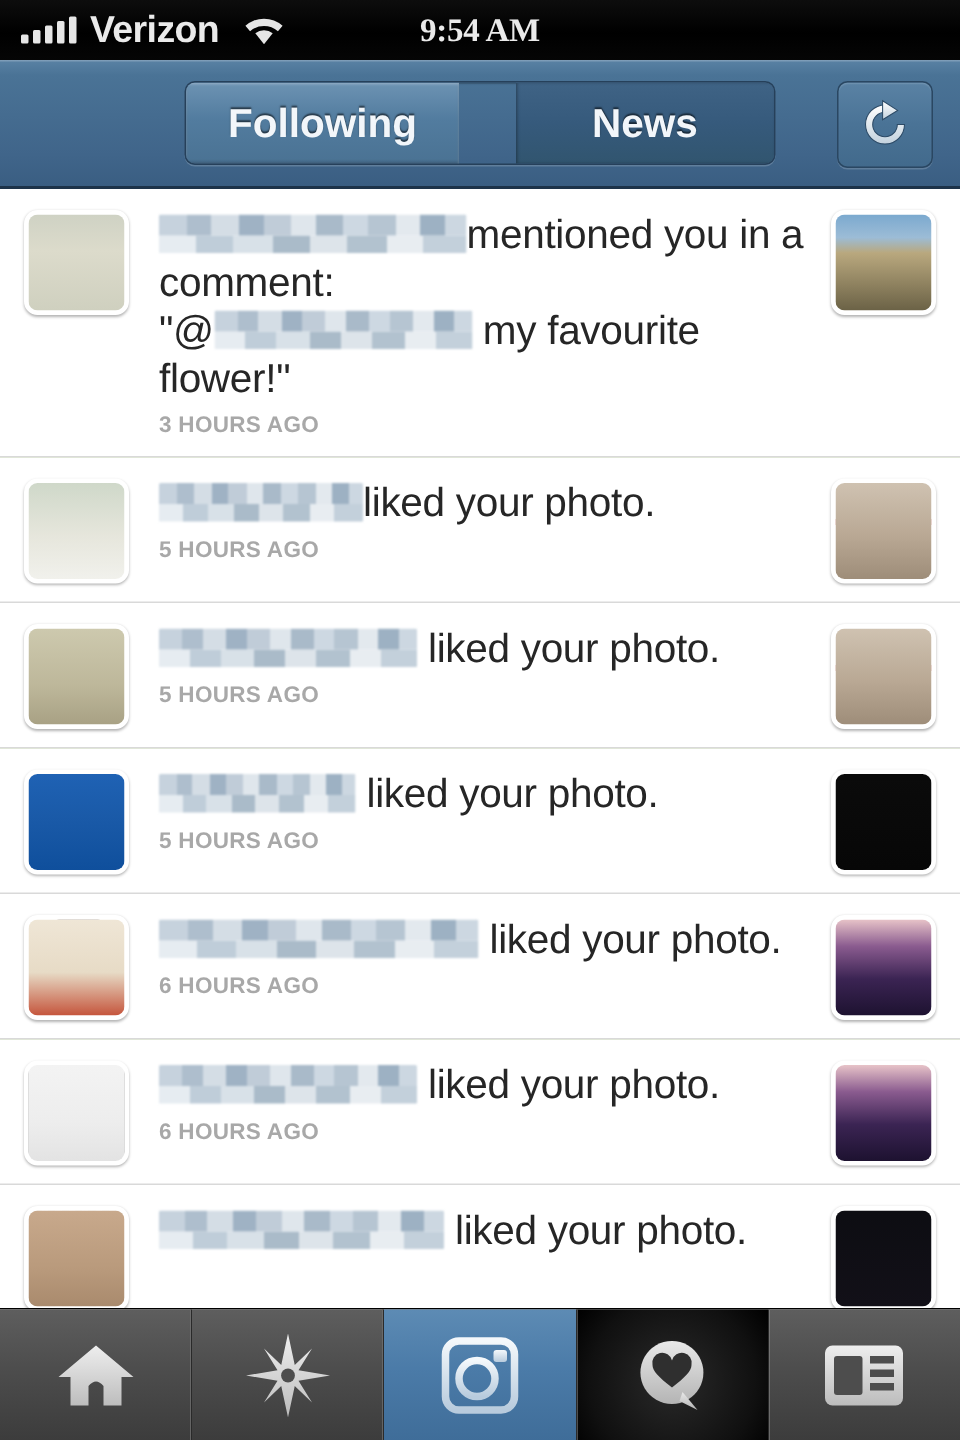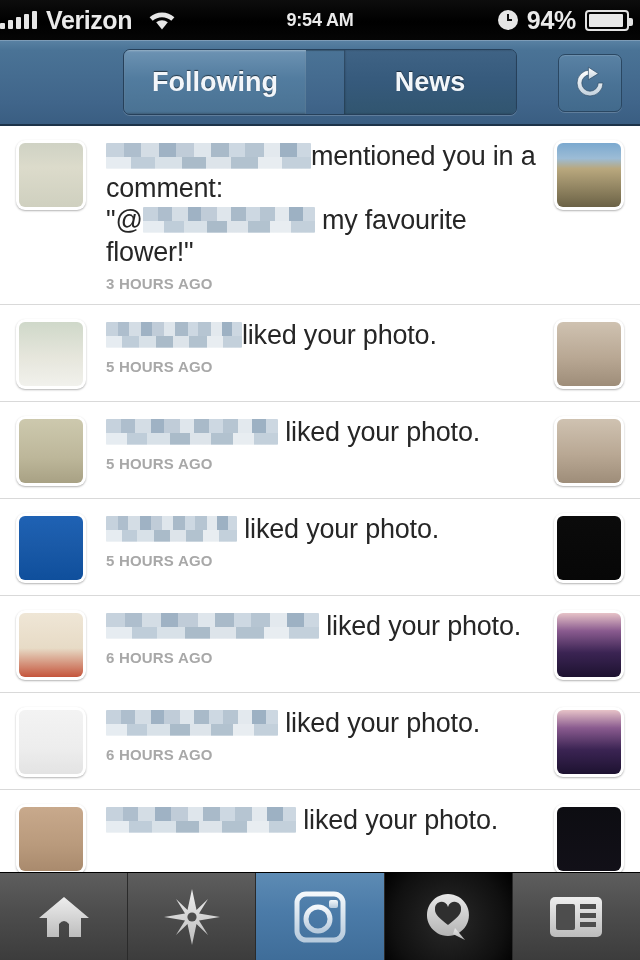--- a/index.html
+++ b/index.html
@@ -11,35 +11,36 @@
     -webkit-font-smoothing:antialiased;
   }
   #app { position:relative; width:640px; height:960px; background:#fff; }
 
   
   .status-bar{
     position:relative; height:40px; width:640px;
     background:linear-gradient(to bottom,#0d0d0d 0%,#000 55%,#050505 100%);
     display:flex; align-items:center; color:#e8e8e8;
   }
-  .sb-left{ display:flex; align-items:center; gap:9px; padding-left:0; }
+  .sb-left{ display:flex; align-items:center; gap:9px; padding-left:14px; }
   .sig-bars{ display:flex; align-items:flex-end; gap:3px; height:17px; }
   .sig-bars i{ display:block; width:5px; background:#e6e6e6; border-radius:1px; }
   .sig-bars i:nth-child(1){ height:6px; }
   .sig-bars i:nth-child(2){ height:9px; }
   .sig-bars i:nth-child(3){ height:12px; }
   .sig-bars i:nth-child(4){ height:15px; }
   .sig-bars i:nth-child(5){ height:18px; }
   .carrier{ font-size:25px; font-weight:bold; letter-spacing:-0.4px; color:#eaeaea; line-height:1; }
   .wifi{ margin-left:4px; display:block; }
   .sb-center{
     position:absolute; left:0; right:0; top:0; height:40px;
     display:flex; align-items:center; justify-content:center;
-    font-size:18px; font-weight:bold; color:#eaeaea; letter-spacing:-0.2px;
+    font-size:22px; font-weight:bold; color:#eaeaea; letter-spacing:-0.2px;
     pointer-events:none;
+    font-family:Liberation Serif, serif;
   }
   .sb-right{
     margin-left:auto; display:flex; align-items:center; gap:9px; padding-right:11px;
   }
   .alarm-clock{
     width:20px;height:20px;border-radius:50%;background:#e6e6e6;position:relative;
   }
   .alarm-clock::after{
     content:""; position:absolute; left:9px; top:4px; width:2px; height:6px;
     background:#101010;
@@ -64,21 +65,21 @@
     position:relative; width:640px; height:86px;
     background:linear-gradient(to bottom,#5a82a4 0%,#4a7396 12%,#40658a 75%,#3a5e82 100%);
     border-bottom:2px solid #1d3349;
     display:flex; align-items:center; justify-content:center;
   }
   .nav-bar::before{
     content:""; position:absolute; left:0; right:0; top:0; height:1px;
     background:rgba(255,255,255,.22);
   }
   .segmented{
-    display:flex; height:66px; border:1px solid #26405a; border-radius:7px;
+    display:flex; height:56px; border:1px solid #26405a; border-radius:7px;
     overflow:hidden; box-shadow:0 1px 0 rgba(255,255,255,.18), inset 0 1px 1px rgba(0,0,0,.25);
   }
   .seg{
     display:flex; align-items:center; justify-content:center;
     padding:0 28px; min-width:172px;
     font-size:27px; font-weight:bold; color:#f2f6fa;
     text-shadow:0 -1px 1px rgba(0,0,0,.55);
     cursor:pointer;
   }
   .seg.active{
@@ -188,27 +189,20 @@
       </span>
       <span class="carrier">Verizon</span>
       <span class="wifi">
         <svg width="34" height="24" viewBox="0 0 34 24">
           <path d="M17 21.5 L11.2 14.2 A9.4 9.4 0 0 1 22.8 14.2 Z" fill="#e6e6e6"></path>
           <path d="M4.6 9.2 A18.5 18.5 0 0 1 29.4 9.2 L26.3 12.8 A14 14 0 0 0 7.7 12.8 Z" fill="#e6e6e6"></path>
         </svg>
       </span>
     </div>
     <div class="sb-center">9:54 AM</div>
-    <div class="sb-right">
-      <span class="alarm-clock"></span>
-      <span class="batt-pct">94%</span>
-      <span class="battery">
-          <span class="fill"></span>
-        </span>
-    </div>
   </div>
 
   <div class="nav-bar">
     <div class="segmented">
       <div class="seg active">Following</div>
       <div class="seg inactive">News</div>
     </div>
     <div class="refresh-btn">
       <span>
         <svg width="38" height="38" viewBox="0 0 38 38">

